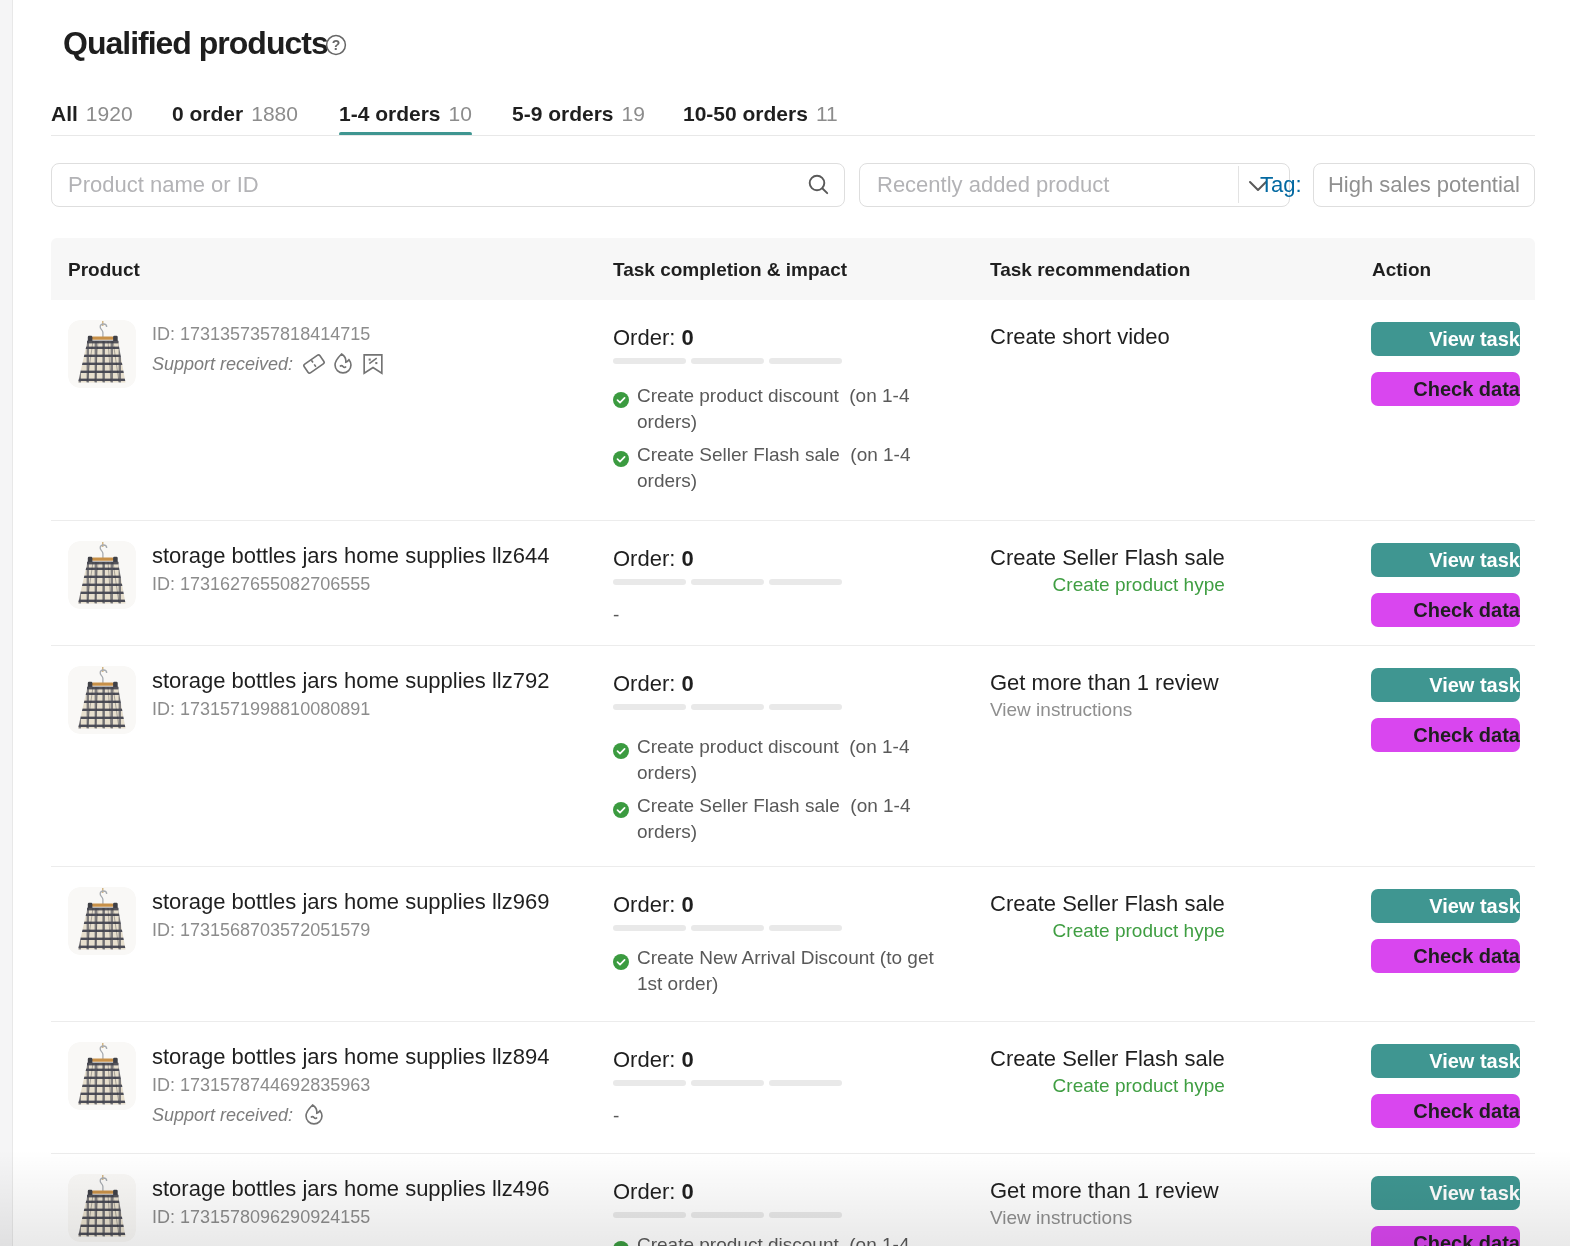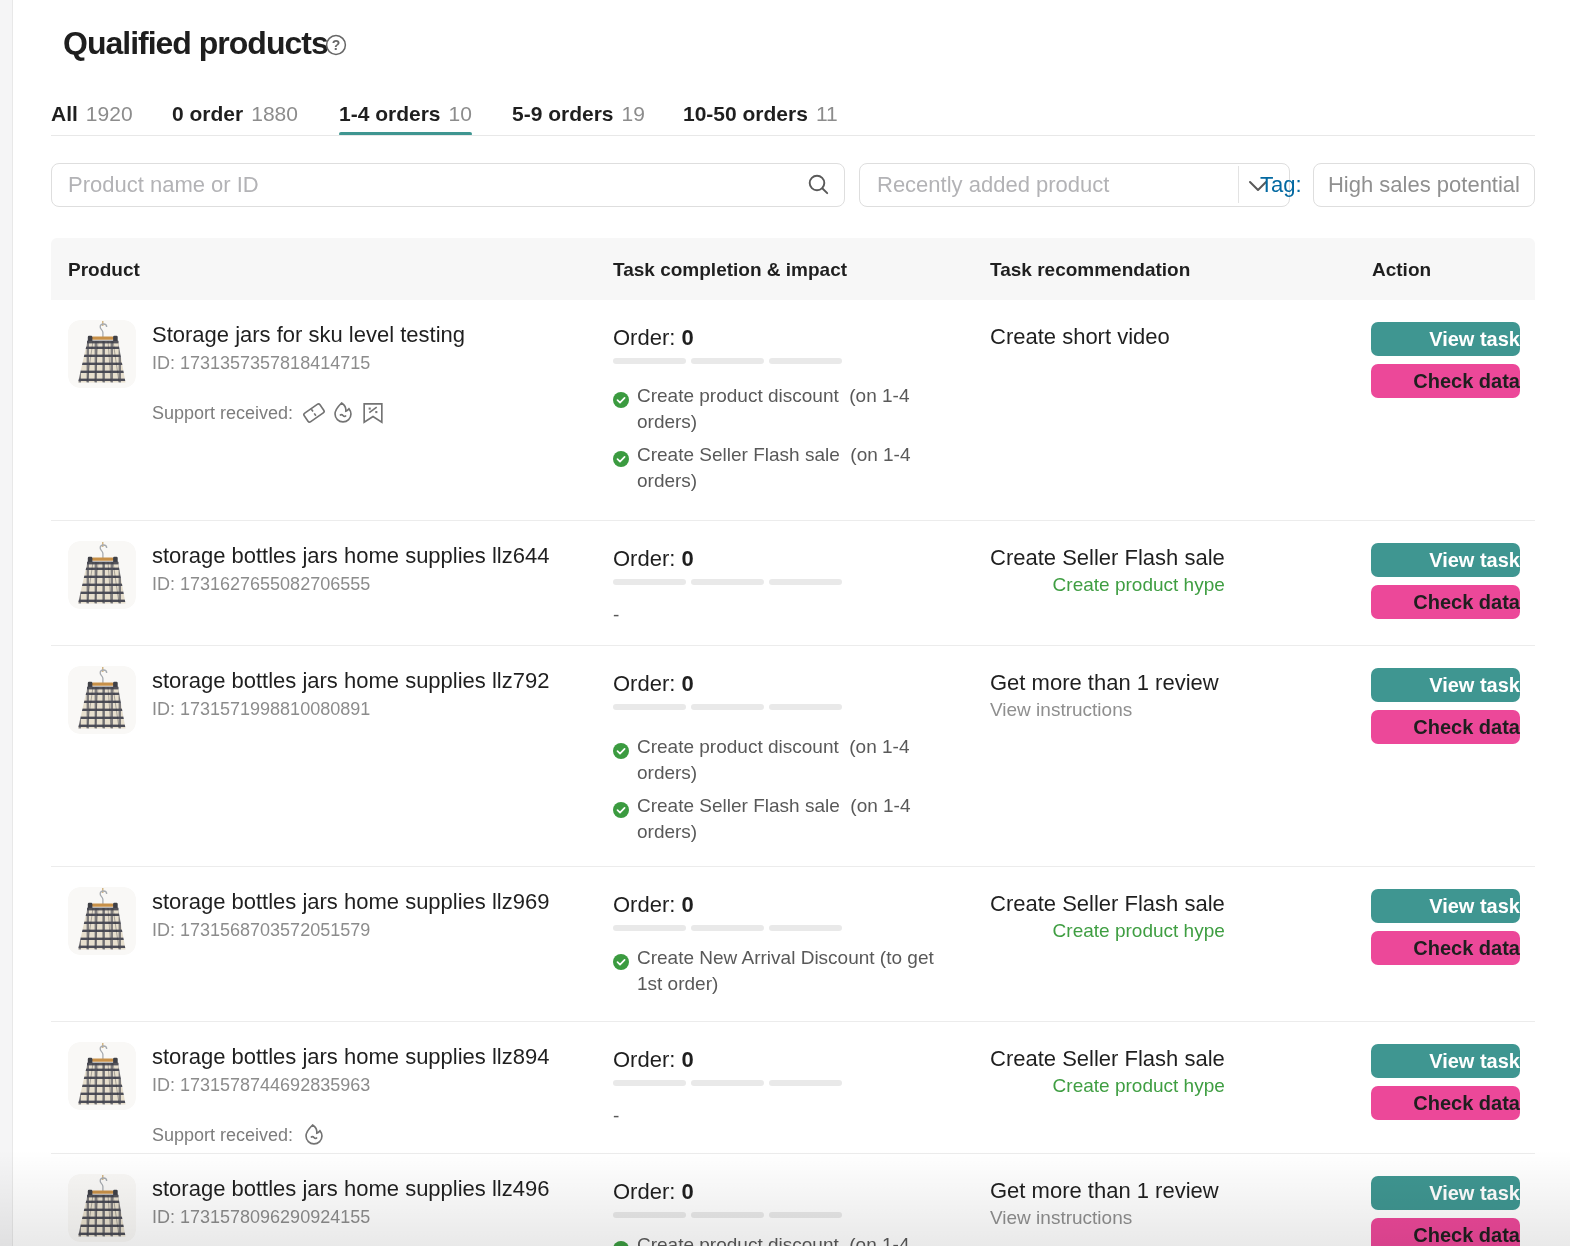--- a/index.html
+++ b/index.html
@@ -30,21 +30,21 @@
 #thead { position:absolute; left:51px; top:238px; width:1484px; height:62px; background:#f7f7f7;
   border-radius:6px 6px 0 0; }
 #thead div { position:absolute; top:0; line-height:63px; font-size:19px; font-weight:700; color:#1f1f1f; }
 .row { position:absolute; left:51px; width:1484px; }
 .row + .row { border-top:1px solid #ececec; }
 .pimg { position:absolute; left:17px; top:20px; width:68px; height:68px; }
 .pimg svg { filter:blur(0.4px); border-radius:12px; }
 .pt { position:absolute; left:101px; top:20px; }
 .t1 { font-size:22px; line-height:29px; color:#1f1f1f; }
 .t2 { font-size:18px; line-height:29px; color:#8c8c8c; }
-.t3 { font-size:18px; line-height:27px; color:#7d7d7d; margin-top:22px; display:flex; align-items:center; }
+.t3 { font-size:18px; line-height:27px; color:#7d7d7d; margin-top:2px; display:flex; align-items:center;font-style:italic; }
 .t3 svg { position:relative; top:-1px; }
 .t3 svg.i1 { margin-left:9px; }
 .t3 svg.i2 { margin-left:5px; }
 .t3 svg.i3 { margin-left:6px; }
 .task { position:absolute; left:562px; top:23px; width:340px; }
 .order { font-size:22px; line-height:29px; color:#1f1f1f; }
 .order b { font-weight:700; }
 .bars { margin-top:6px; height:6px; display:flex; }
 .bars i { width:73px; height:6px; border-radius:3px; background:#e9e9e9; margin-right:5px; }
 .list { margin-top:19px; }
@@ -54,21 +54,21 @@
 .dash { margin-top:17px; font-size:19px; line-height:26px; color:#595959; }
 .rec { position:absolute; left:939px; top:23px; }
 .r1 { font-size:22px; line-height:27px; color:#1f1f1f; }
 .r2 { font-size:19px; line-height:28px; }
 .r2.green { color:#3f9e42;text-align:right; }
 .r2.gray { color:#8f8f8f; }
 .act { position:absolute; left:1320px; top:22px; }
 .btn { width:149px; height:34px; border-radius:7px; font-size:20px; font-weight:700;
   text-align:right; line-height:34px; }
 .b1 { background:#3f9691; color:#fff; }
-.b2 { background:#ec4899; color:#1f1f1f; margin-top:8px; }
+.b2 { background:#d946ef; color:#1f1f1f; margin-top:16px; }
 #fade { position:absolute; left:0; top:1150px; width:1570px; height:96px;
   background:linear-gradient(to bottom, rgba(0,0,0,0) 0%, rgba(0,0,0,0.086) 100%); z-index:50; }
 </style>
 </head>
 <body>
 <div id="strip"></div>
 <h1>Qualified products</h1>
 <span class="help">
 <svg width="22" height="22" viewBox="0 0 22 22">
       <circle cx="11" cy="11" r="9.4" fill="none" stroke="#666" stroke-width="1.5"></circle>
@@ -126,21 +126,20 @@
     <g stroke="#32333b" stroke-width="0.9" opacity="0.4">
       <line x1="25" y1="21" x2="19" y2="62"></line>
       <line x1="30" y1="21" x2="27" y2="62"></line>
       <line x1="35" y1="21" x2="35" y2="62"></line>
       <line x1="40" y1="21" x2="43" y2="62"></line>
       <line x1="45" y1="21" x2="51" y2="62"></line>
     </g>
   </svg>
   </div>
   <div class="pt">
-    <div class="t1">Storage jars for sku level testing</div>
     <div class="t2">ID: 1731357357818414715</div>
     <div class="t3">Support received:
       <svg class="i1" width="24" height="24" viewBox="0 0 22 22">
           <g transform="rotate(-35 11 11)" fill="none" stroke="#737373" stroke-width="1.5">
             <rect x="2.2" y="6.2" width="17.6" height="9.6" rx="1.8"></rect>
             <line x1="11" y1="6.8" x2="11" y2="15.2" stroke-dasharray="2.6,2"></line>
           </g>
         </svg>
       <svg class="i2" width="24" height="24" viewBox="0 0 22 22">
           <path d="M9.7 1.8 C6.2 5.2 3.7 8.4 3.7 11.9 C3.7 15.9 7 19.1 11 19.1 C15 19.1 18.3 15.9 18.3 11.9 C18.3 10.1 17.6 8.5 16.5 7.1 C15.7 8.2 14.7 9 13.6 9.3 C13.9 6.4 12.9 3.7 9.7 1.8 Z" fill="none" stroke="#737373" stroke-width="1.5"></path>

